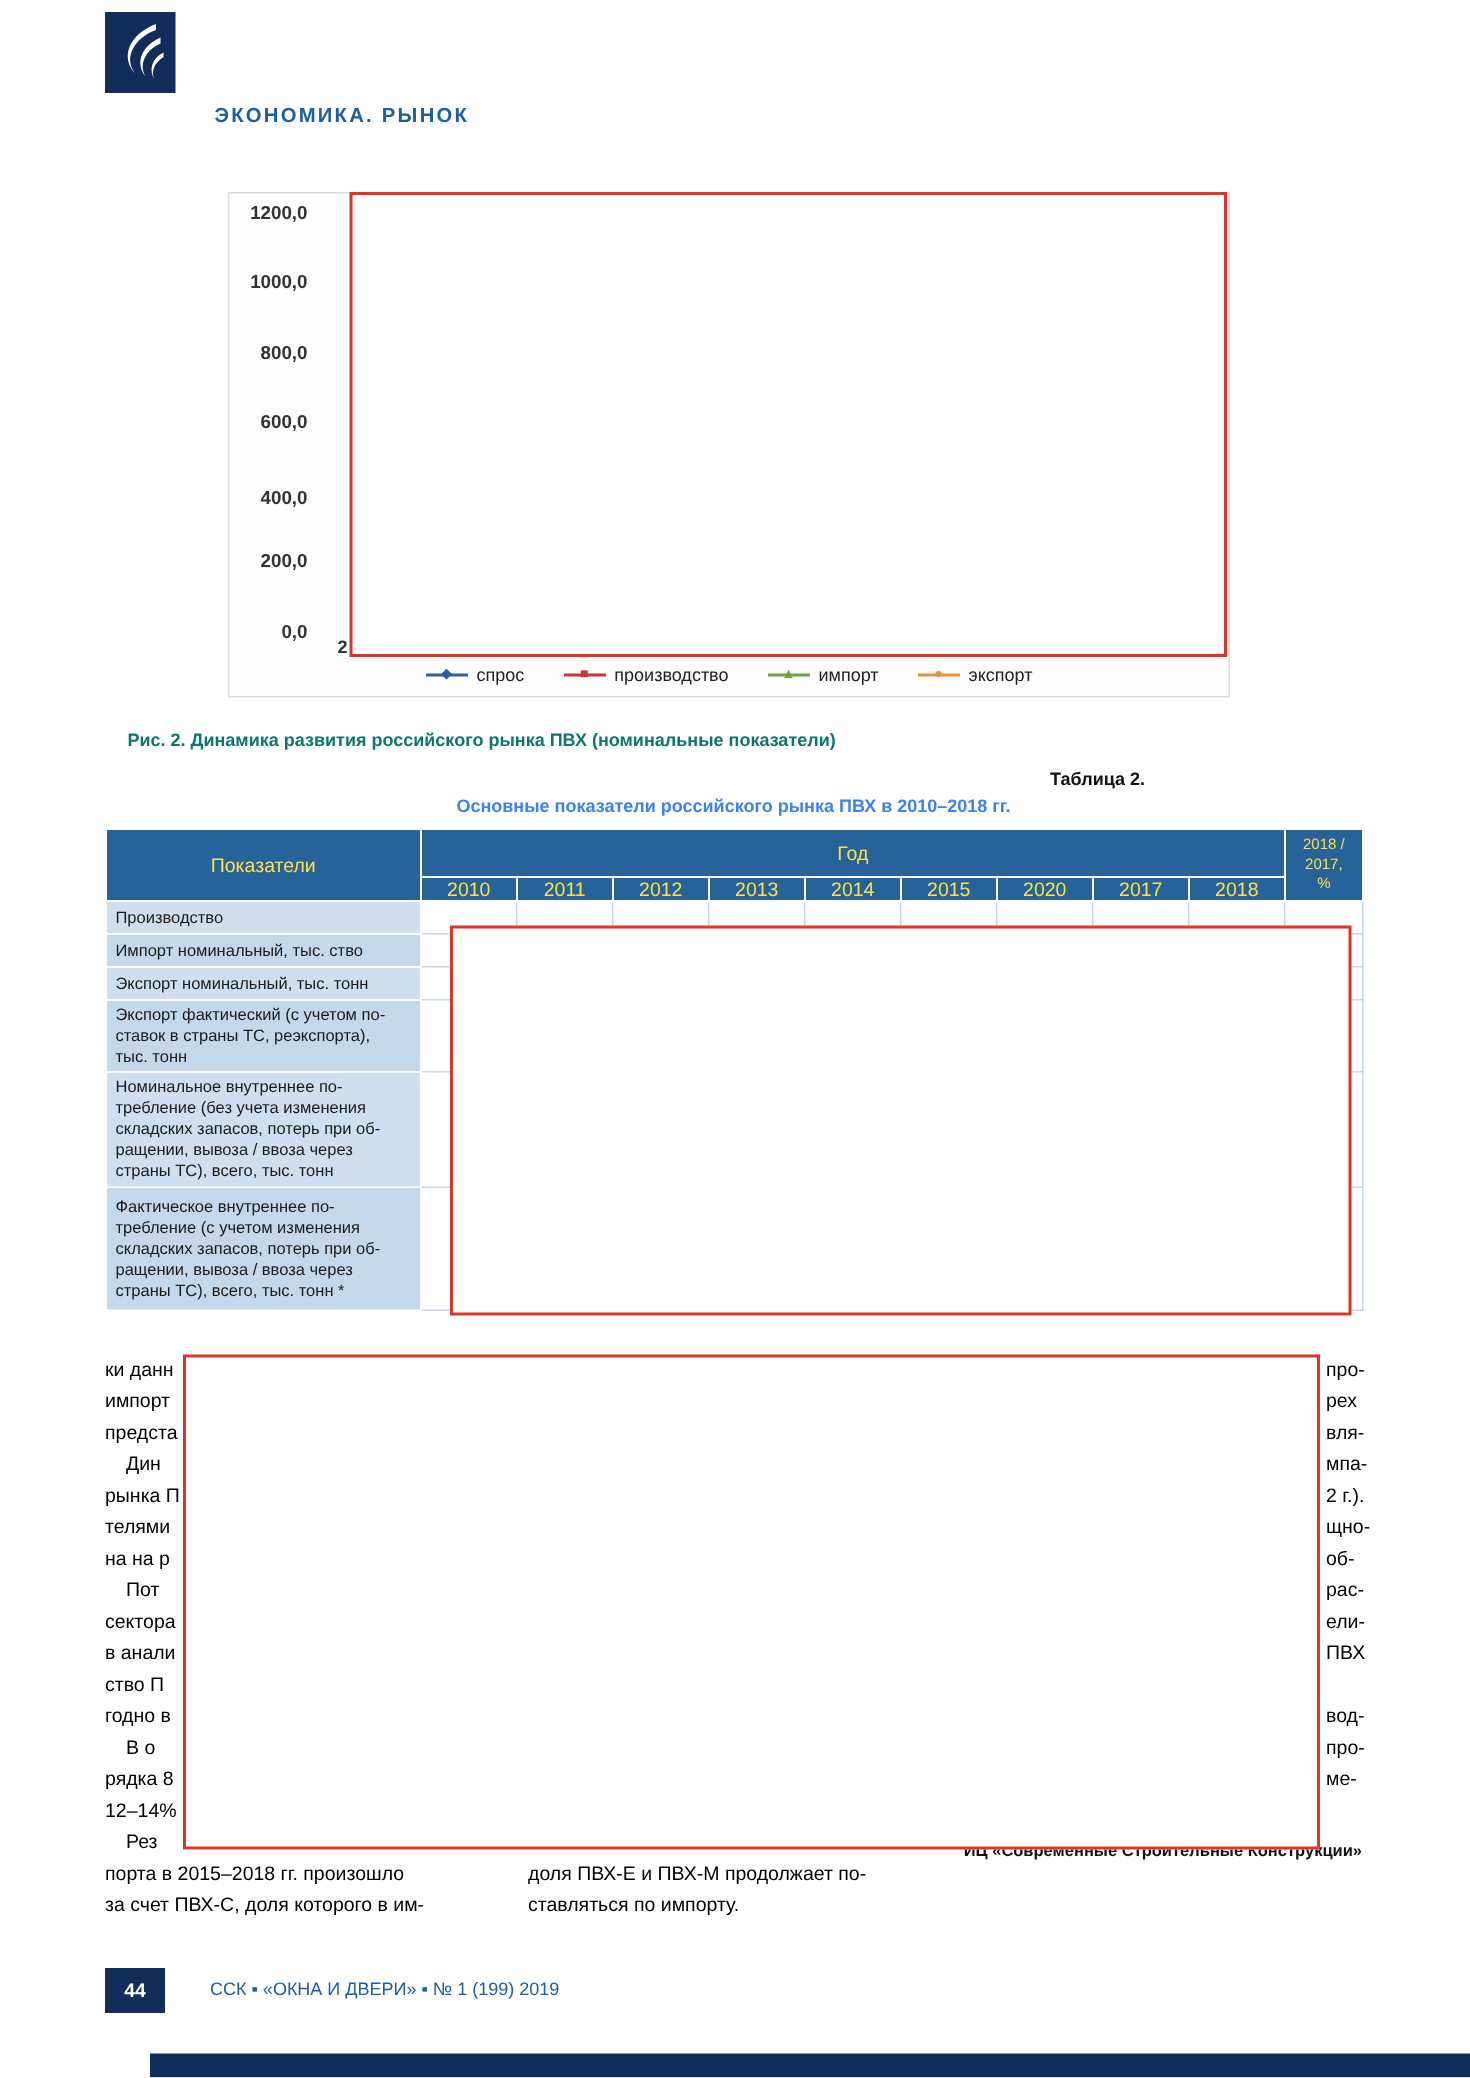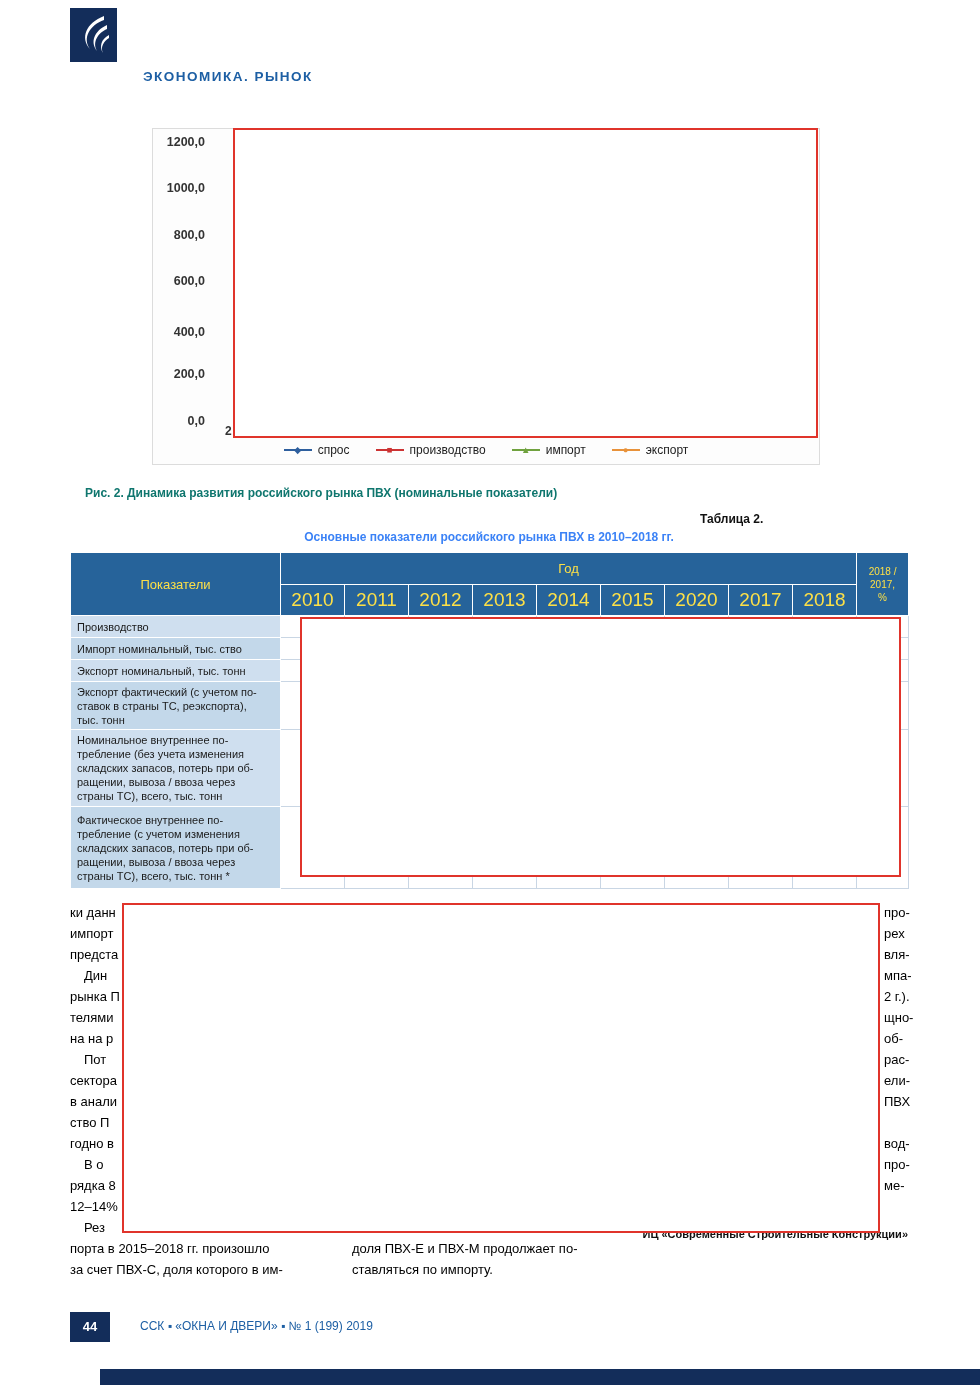--- a/index.html
+++ b/index.html
@@ -56,21 +56,21 @@
   .table-title { left:70px; top:530px; width:838px; text-align:center; font-size:12px; font-weight:bold; color:#3b82f6; }
 
   table.data-table { left:70px; top:552px; width:838px; border-collapse:collapse; table-layout:fixed; }
   table.data-table th, table.data-table td { overflow:hidden; }
   thead th {
     background:#26639a; color:#fde047; font-weight:normal; text-align:center;
     border:1px solid #fff; vertical-align:middle;
   }
   .h-pokazateli { font-size:13px; }
   .h-god { font-size:13px; height:32px; }
-  .years-row th { font-size:19px; height:31px; }
+  .years-row th { font-size:13px; height:16px; }
   .h-pct { font-size:10px; line-height:13px; }
   .pre { white-space:pre-line; }
   tbody th.rl {
     text-align:left; font-weight:normal; font-size:11px; line-height:14px;
     color:#1a1a1a; padding:2px 6px; border:1px solid #fff;
     vertical-align:middle; white-space:pre-line;
   }
   tbody tr:nth-child(odd) th.rl  { background:#cfdfef; }
   tbody tr:nth-child(even) th.rl { background:#c3d8ea; }
   tbody td { background:#fff; border:1px solid #c9d6e4; }

